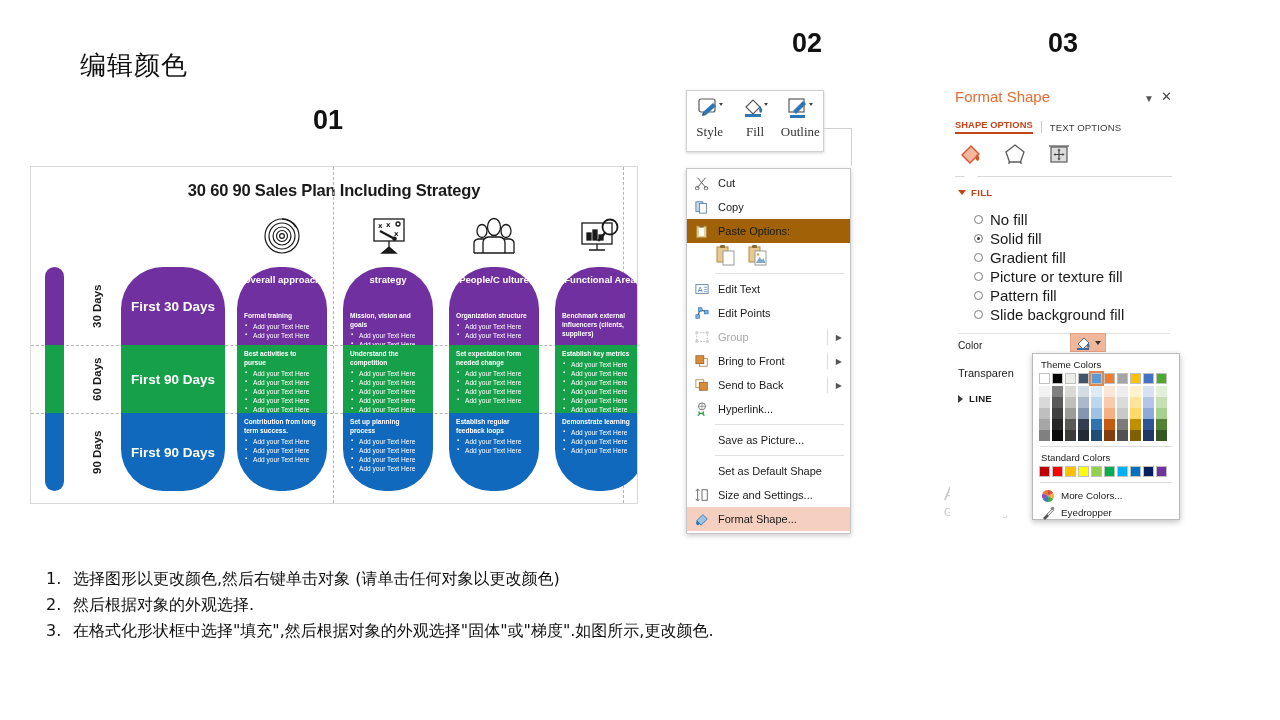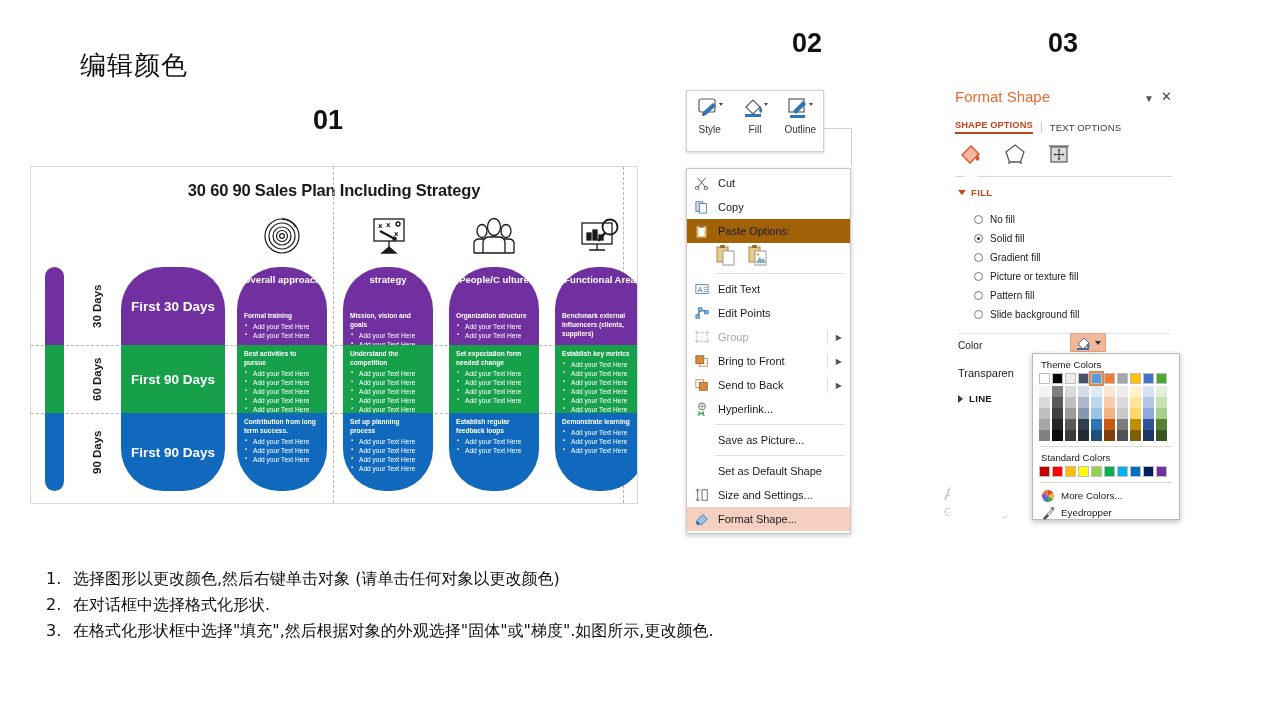--- a/index.html
+++ b/index.html
@@ -120,21 +120,21 @@
     width:138px; height:62px;
     background:#fff; border:1px solid #d0d0d0;
     box-shadow:0 1px 3px rgba(0,0,0,.18);
     display:flex; align-items:flex-start; padding-top:5px;
   }
   .mt-btn{
     flex:1; display:flex; flex-direction:column; align-items:center;
     gap:2px; cursor:default;
   }
   .mt-ico{ width:30px; height:26px; }
-  .mt-lab{ font-size:10px; color:#333; }
+  .mt-lab{ font-size:13px; color:#333;font-family:Liberation Serif, serif; }
   .mt-tail{
     position:absolute; left:824px; top:128px;
     width:28px; height:1px; background:#d0d0d0;
   }
   .mt-tail2{
     position:absolute; left:851px; top:128px;
     width:1px; height:38px; background:#d0d0d0;
   }
 
   .ctx-menu{
@@ -220,21 +220,21 @@
   .radio-list{ position:absolute; left:24px; top:124px; width:200px; }
   .radio-row{ display:flex; align-items:center; gap:7px; height:19px; }
   .radio{
     width:9px;height:9px;border:1px solid #7a7a7a;border-radius:50%;
     background:#fff; flex:0 0 9px; position:relative;
   }
   .radio.on:after{
     content:""; position:absolute; left:2px; top:2px;
     width:3px;height:3px;border-radius:50%;background:#3b3b3b;
   }
-  .radio-lab{ font-size:10px; color:#1a1a1a; }
+  .radio-lab{ font-size:15px; color:#1a1a1a; }
 
   .fs-divider{ position:absolute; left:8px; right:10px; top:247px; height:1px; background:#e2e2e2; }
 
   .color-row{ position:absolute; left:8px; top:254px; width:214px; display:flex; align-items:center; }
   .color-lab{ font-size:10.2px; color:#1a1a1a; }
   .color-btn{
     position:absolute; left:1070px; top:333px;
     width:36px; height:19px; background:#f1b79a; border:1px solid #e8a184;
     display:flex; align-items:center; justify-content:center; gap:3px;
   }
@@ -943,19 +943,19 @@
   </div>
 </div>
 
 <div class="steps">
   <div class="step-line">
     <span class="step-idx">1.</span>
     <span>选择图形以更改颜色,然后右键单击对象 (请单击任何对象以更改颜色)</span>
   </div>
   <div class="step-line">
     <span class="step-idx">2.</span>
-    <span>在对话框中选择格式化形状.</span>
+    <span>然后根据对象的外观选择.</span>
   </div>
   <div class="step-line">
     <span class="step-idx">3.</span>
     <span>在格式化形状框中选择"填充",然后根据对象的外观选择"固体"或"梯度".如图所示,更改颜色.</span>
   </div>
 </div>
 
 </body></html>

